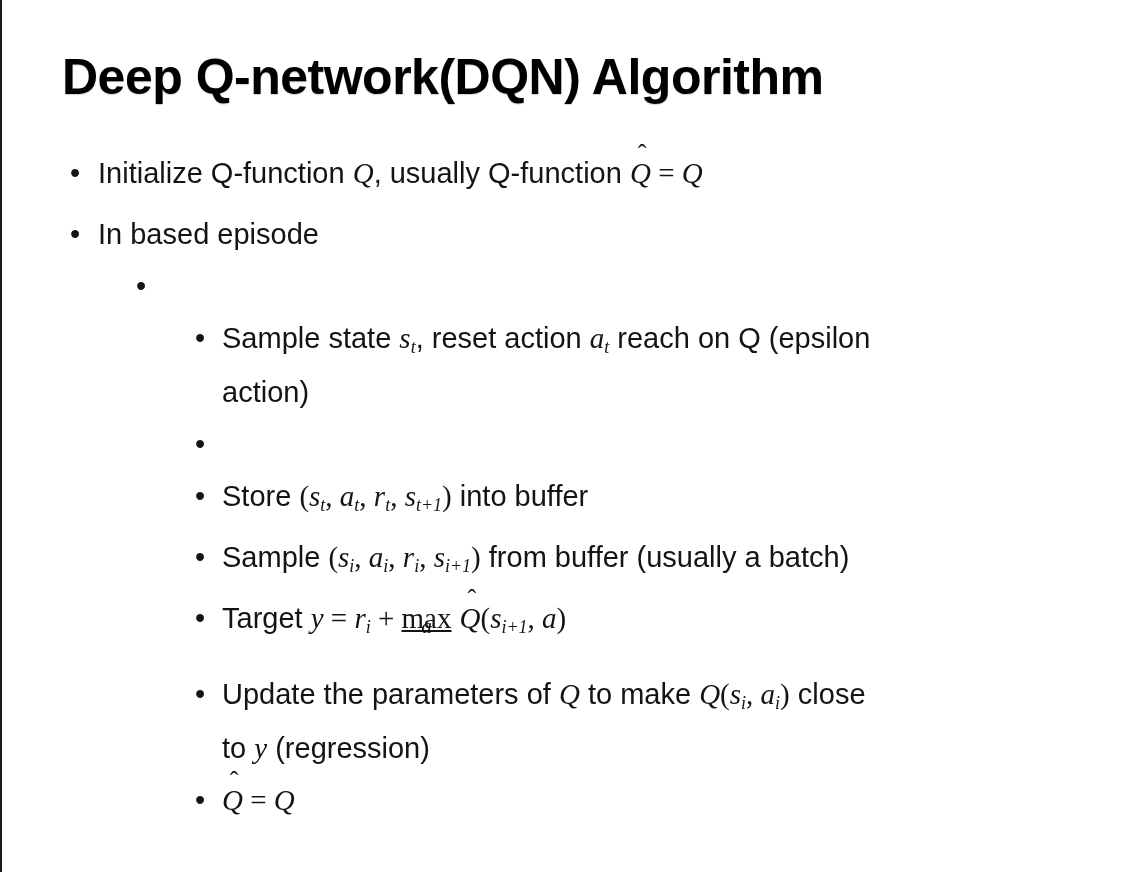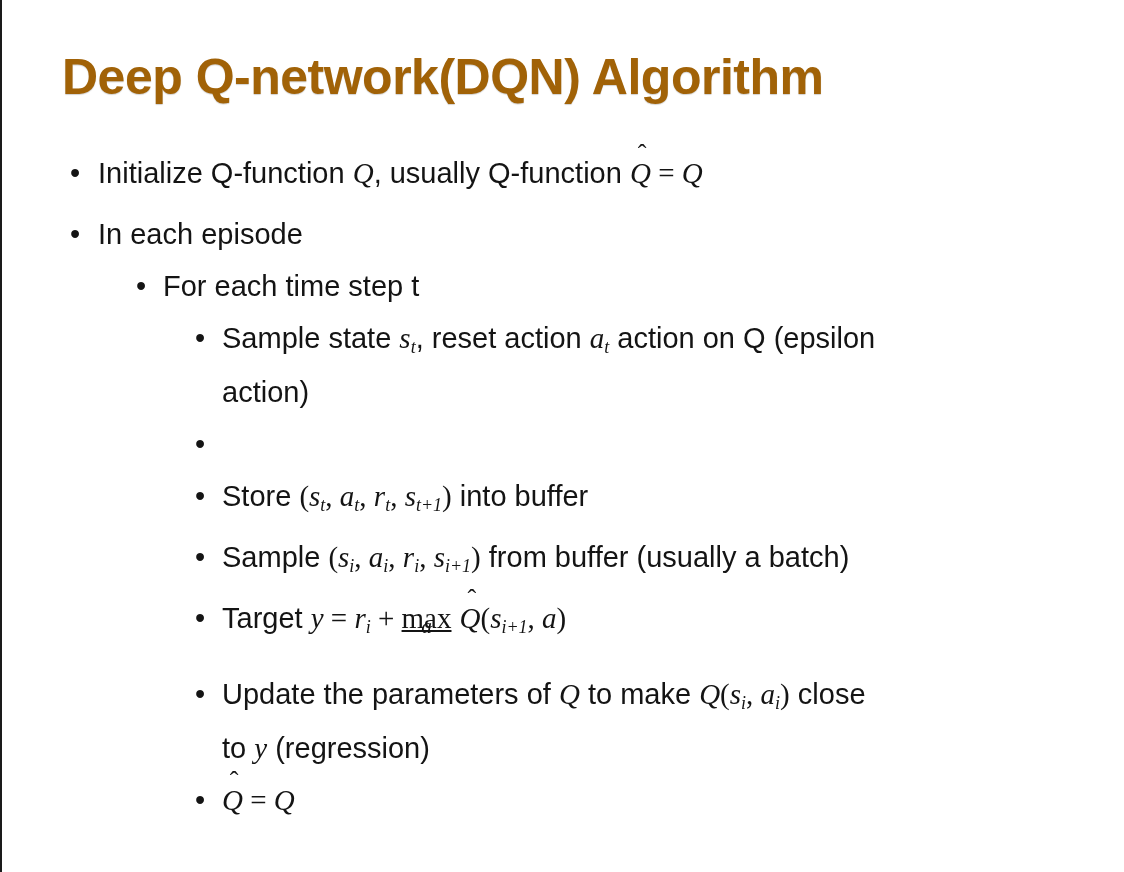--- a/index.html
+++ b/index.html
@@ -22,21 +22,21 @@
     position: absolute;
     left: 0; top: 0;
     width: 1124px; height: 872px;
   }
   .title {
     margin: 48px 0 0 62px;
     font-size: 50px;
     line-height: 58px;
     font-weight: 700;
     letter-spacing: -0.5px;
-    color: #a16207;
+    color: #000000;
     text-shadow: 0 1px 1px rgba(0,0,0,0.18);
   }
   #bullets { margin-top: 45px; }
   .b {
     display: flex;
     align-items: flex-start;
     font-size: 29px;
     line-height: 45px;
     margin-top: 7px;
     color: #141414;
@@ -97,29 +97,28 @@
 
 <div class="slide">
   <div class="title">Deep Q-network(DQN) Algorithm</div>
   <div id="bullets">
       <div class="b l1">
         <span class="marker">•</span>
         <span class="content"><span>Initialize Q-function </span><span class="m">Q</span><span>, usually Q-function </span><span class="qhat"><span class="hatchar">ˆ</span><span>Q</span></span><span class="mu"> = </span><span class="m">Q</span></span>
       </div>
       <div class="b l1">
         <span class="marker">•</span>
-        <span class="content"><span>In each episode</span></span>
+        <span class="content"><span>In based episode</span></span>
       </div>
       <div class="b l2">
         <span class="marker">•</span>
-        <span class="content"><span>For each time step t</span></span>
       </div>
       <div class="b l3">
         <span class="marker">•</span>
-        <span class="content"><span>Sample state </span><span class="m">s</span><span class="sub">t</span><span>, reset action </span><span class="m">a</span><span class="sub">t</span><span> action on Q (epsilon</span><br><span>action)</span></span>
+        <span class="content"><span>Sample state </span><span class="m">s</span><span class="sub">t</span><span>, reset action </span><span class="m">a</span><span class="sub">t</span><span> reach on Q (epsilon</span><br><span>action)</span></span>
       </div>
       <div class="b l3">
         <span class="marker">•</span>
       </div>
       <div class="b l3">
         <span class="marker">•</span>
         <span class="content"><span>Store </span><span class="mu">(</span><span class="m">s</span><span class="sub">t</span><span class="mu">, </span><span class="m">a</span><span class="sub">t</span><span class="mu">, </span><span class="m">r</span><span class="sub">t</span><span class="mu">, </span><span class="m">s</span><span class="sub">t+1</span><span class="mu">)</span><span> into buffer</span></span>
       </div>
       <div class="b l3">
         <span class="marker">•</span>

